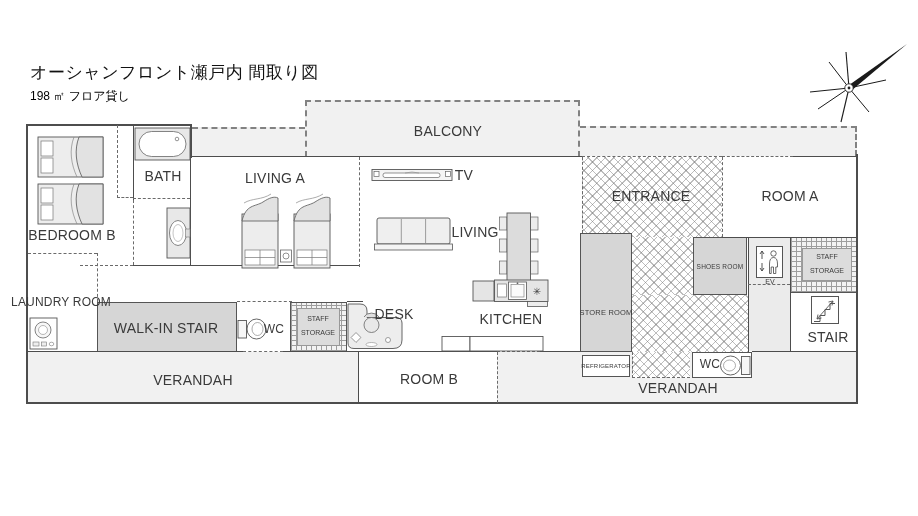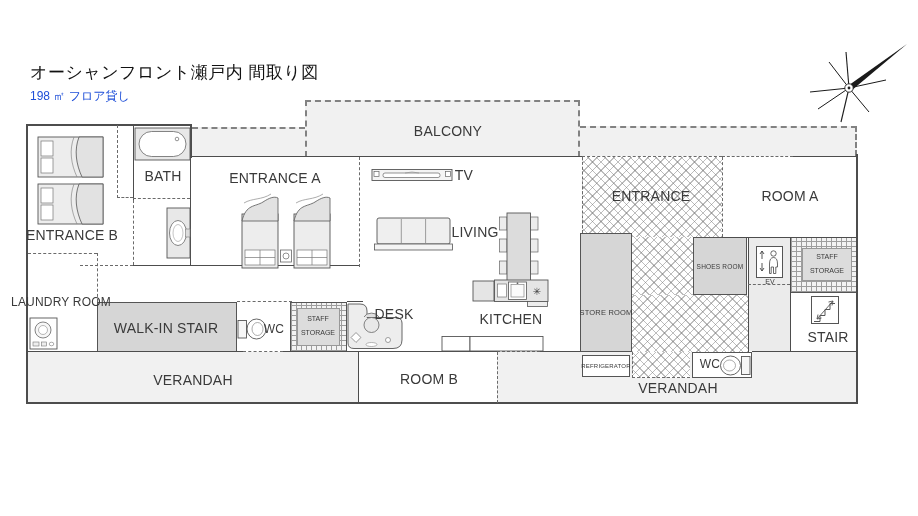--- a/index.html
+++ b/index.html
@@ -1,21 +1,21 @@
 <!DOCTYPE html>
 <html><head>
 <meta charset="utf-8">
 <style>
   * { box-sizing: border-box; margin: 0; padding: 0; }
   html,body { width: 918px; height: 516px; background: #fff; overflow: hidden;
     font-family: "Liberation Sans", sans-serif; }
   #canvas { position: relative; width: 918px; height: 516px; background: #fff; }
 
   #ttl { position:absolute; left:30px; top:61px; font-size:17px; color:#111; letter-spacing:.5px; }
-  #sub { position:absolute; left:30px; top:88px; font-size:12px; color:#1d4ed8; }
+  #sub { position:absolute; left:30px; top:88px; font-size:12px; color:#000000; }
 
   .abs { position:absolute; }
   
   .w  { position:absolute; background:#4d4d4d; }
   .dh { position:absolute; height:0; border-top:1.2px dashed #6a6a6a; }
   .dv { position:absolute; width:0;  border-left:1.2px dashed #6a6a6a; }
 
   
   .lt  { background:#f1f1f1; }
   .gray{ background:#d6d6d6; border:1px solid #555; }
@@ -270,22 +270,22 @@
       <line x1="849" y1="88" x2="810" y2="92" stroke="#1a1a1a" stroke-width="1"></line>
       <line x1="849" y1="88" x2="829" y2="62" stroke="#1a1a1a" stroke-width="1"></line>
       <circle cx="849" cy="88" r="4.2" fill="#fff" stroke="#222" stroke-width="0.9"></circle>
       <circle cx="849" cy="88" r="1.4" fill="#222"></circle>
     </g>
   </svg>
 
   <div>
     <div class="lbl" style="left:448px;top:131px">BALCONY</div>
     <div class="lbl" style="left:163px;top:176px">BATH</div>
-    <div class="lbl" style="left:275px;top:178px">ENTRANCE A</div>
-    <div class="lbl" style="left:72px;top:235px">ENTRANCE B</div>
+    <div class="lbl" style="left:275px;top:178px">LIVING A</div>
+    <div class="lbl" style="left:72px;top:235px">BEDROOM B</div>
     <div class="lbl" style="left:464px;top:175px">TV</div>
     <div class="lbl" style="left:475px;top:232px">LIVING</div>
     <div class="lbl" style="left:651px;top:196px">ENTRANCE</div>
     <div class="lbl" style="left:790px;top:196px">ROOM A</div>
     <div class="lbl s8" style="left:61px;top:302px">LAUNDRY ROOM</div>
     <div class="lbl" style="left:166px;top:328px">WALK-IN STAIR</div>
     <div class="lbl s8" style="left:274px;top:329px">WC</div>
     <div class="lblw" style="left:318px;top:326px">STAFF STORAGE</div>
     <div class="lbl" style="left:394px;top:314px">DESK</div>
     <div class="lbl" style="left:511px;top:319px">KITCHEN</div>

